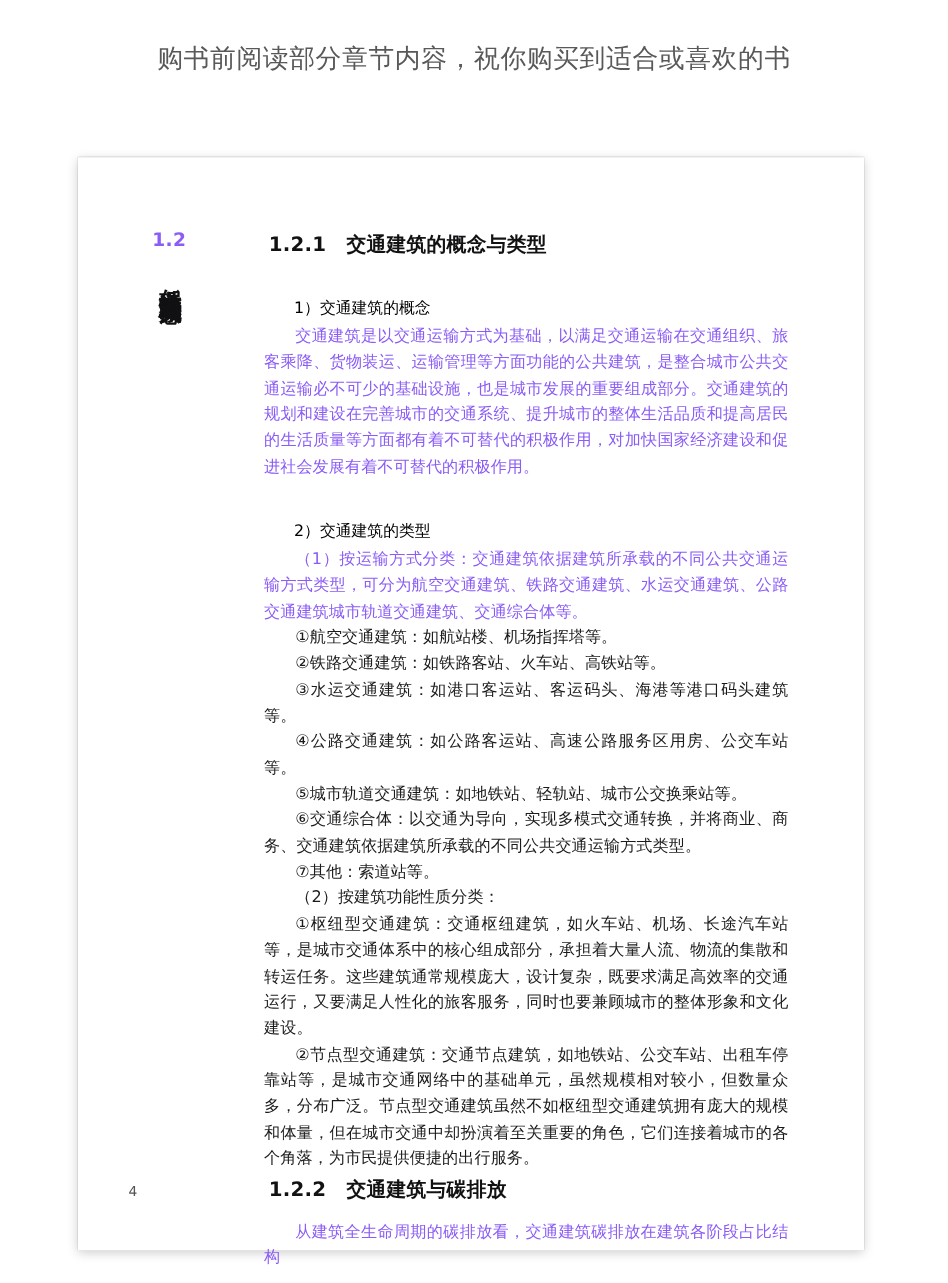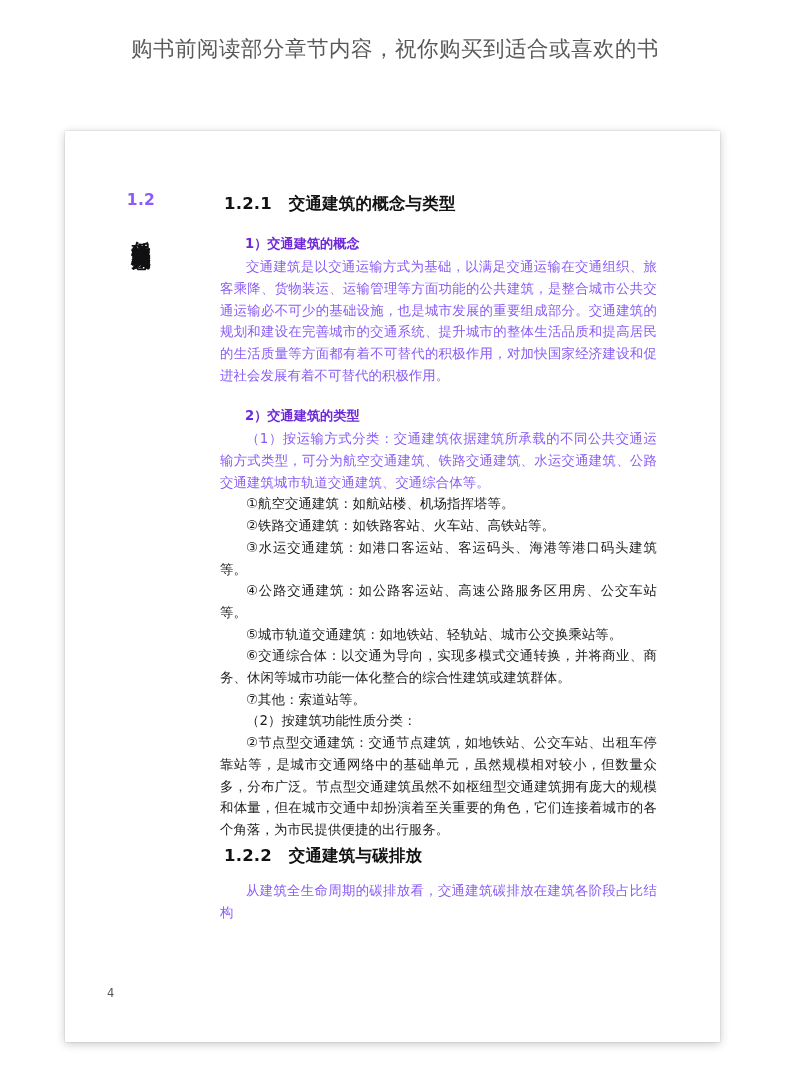--- a/index.html
+++ b/index.html
@@ -105,26 +105,26 @@
     color: #121214;
     letter-spacing: 0.2px;
     line-height: 1.3;
     white-space: pre;
   }
   .sec-heading-2 {
     margin-top: 32px;
   }
 
   h3.sub-heading {
-    margin: 21px 0 0 0;
+    margin: 35px 0 0 0;
     padding-left: 25px;
     font-family: "DejaVu Sans", "Liberation Sans", sans-serif;
     font-size: 13.2px;
-    font-weight: bold;
-    color: #6d28d9;
+    font-weight: normal;
+    color: #000000;
     line-height: 1.35;
   }
 
   p.body-para {
     margin: 3px 0 0 0;
     text-indent: 26px;
     font-family: "DejaVu Sans", "Liberation Sans", sans-serif;
     font-size: 13.4px;
     color: #8b5cf6;
     line-height: 1.62;
@@ -182,24 +182,25 @@
         <p class="body-para">交通建筑是以交通运输方式为基础，以满足交通运输在交通组织、旅客乘降、货物装运、运输管理等方面功能的公共建筑，是整合城市公共交通运输必不可少的基础设施，也是城市发展的重要组成部分。交通建筑的规划和建设在完善城市的交通系统、提升城市的整体生活品质和提高居民的生活质量等方面都有着不可替代的积极作用，对加快国家经济建设和促进社会发展有着不可替代的积极作用。</p>
 
         <h3 class="sub-heading">2）交通建筑的类型</h3>
         <p class="body-para">（1）按运输方式分类：交通建筑依据建筑所承载的不同公共交通运输方式类型，可分为航空交通建筑、铁路交通建筑、水运交通建筑、公路交通建筑城市轨道交通建筑、交通综合体等。</p>
 
         <p class="list-item">①航空交通建筑：如航站楼、机场指挥塔等。</p>
         <p class="list-item">②铁路交通建筑：如铁路客站、火车站、高铁站等。</p>
         <p class="list-item">③水运交通建筑：如港口客运站、客运码头、海港等港口码头建筑等。</p>
         <p class="list-item">④公路交通建筑：如公路客运站、高速公路服务区用房、公交车站等。</p>
         <p class="list-item">⑤城市轨道交通建筑：如地铁站、轻轨站、城市公交换乘站等。</p>
-        <p class="list-item">⑥交通综合体：以交通为导向，实现多模式交通转换，并将商业、商务、休闲等城市功能一体化整合的综合性建筑或建筑群体。</p>
+        <p class="list-item">⑥交通综合体：以交通为导向，实现多模式交通转换，并将商业、商务、交通建筑依据建筑所承载的不同公共交通运输方式类型。</p>
         <p class="list-item">⑦其他：索道站等。</p>
 
         <p class="list-item">（2）按建筑功能性质分类：</p>
+        <p class="list-item">①枢纽型交通建筑：交通枢纽建筑，如火车站、机场、长途汽车站等，是城市交通体系中的核心组成部分，承担着大量人流、物流的集散和转运任务。这些建筑通常规模庞大，设计复杂，既要求满足高效率的交通运行，又要满足人性化的旅客服务，同时也要兼顾城市的整体形象和文化建设。</p>
         <p class="list-item">②节点型交通建筑：交通节点建筑，如地铁站、公交车站、出租车停靠站等，是城市交通网络中的基础单元，虽然规模相对较小，但数量众多，分布广泛。节点型交通建筑虽然不如枢纽型交通建筑拥有庞大的规模和体量，但在城市交通中却扮演着至关重要的角色，它们连接着城市的各个角落，为市民提供便捷的出行服务。</p>
 
         <h2 class="sec-heading sec-heading-2">1.2.2　交通建筑与碳排放</h2>
         <p class="body-para gap">从建筑全生命周期的碳排放看，交通建筑碳排放在建筑各阶段占比结构</p>
 
       </div>
 
       <div class="folio">4</div>
 
     </div>

